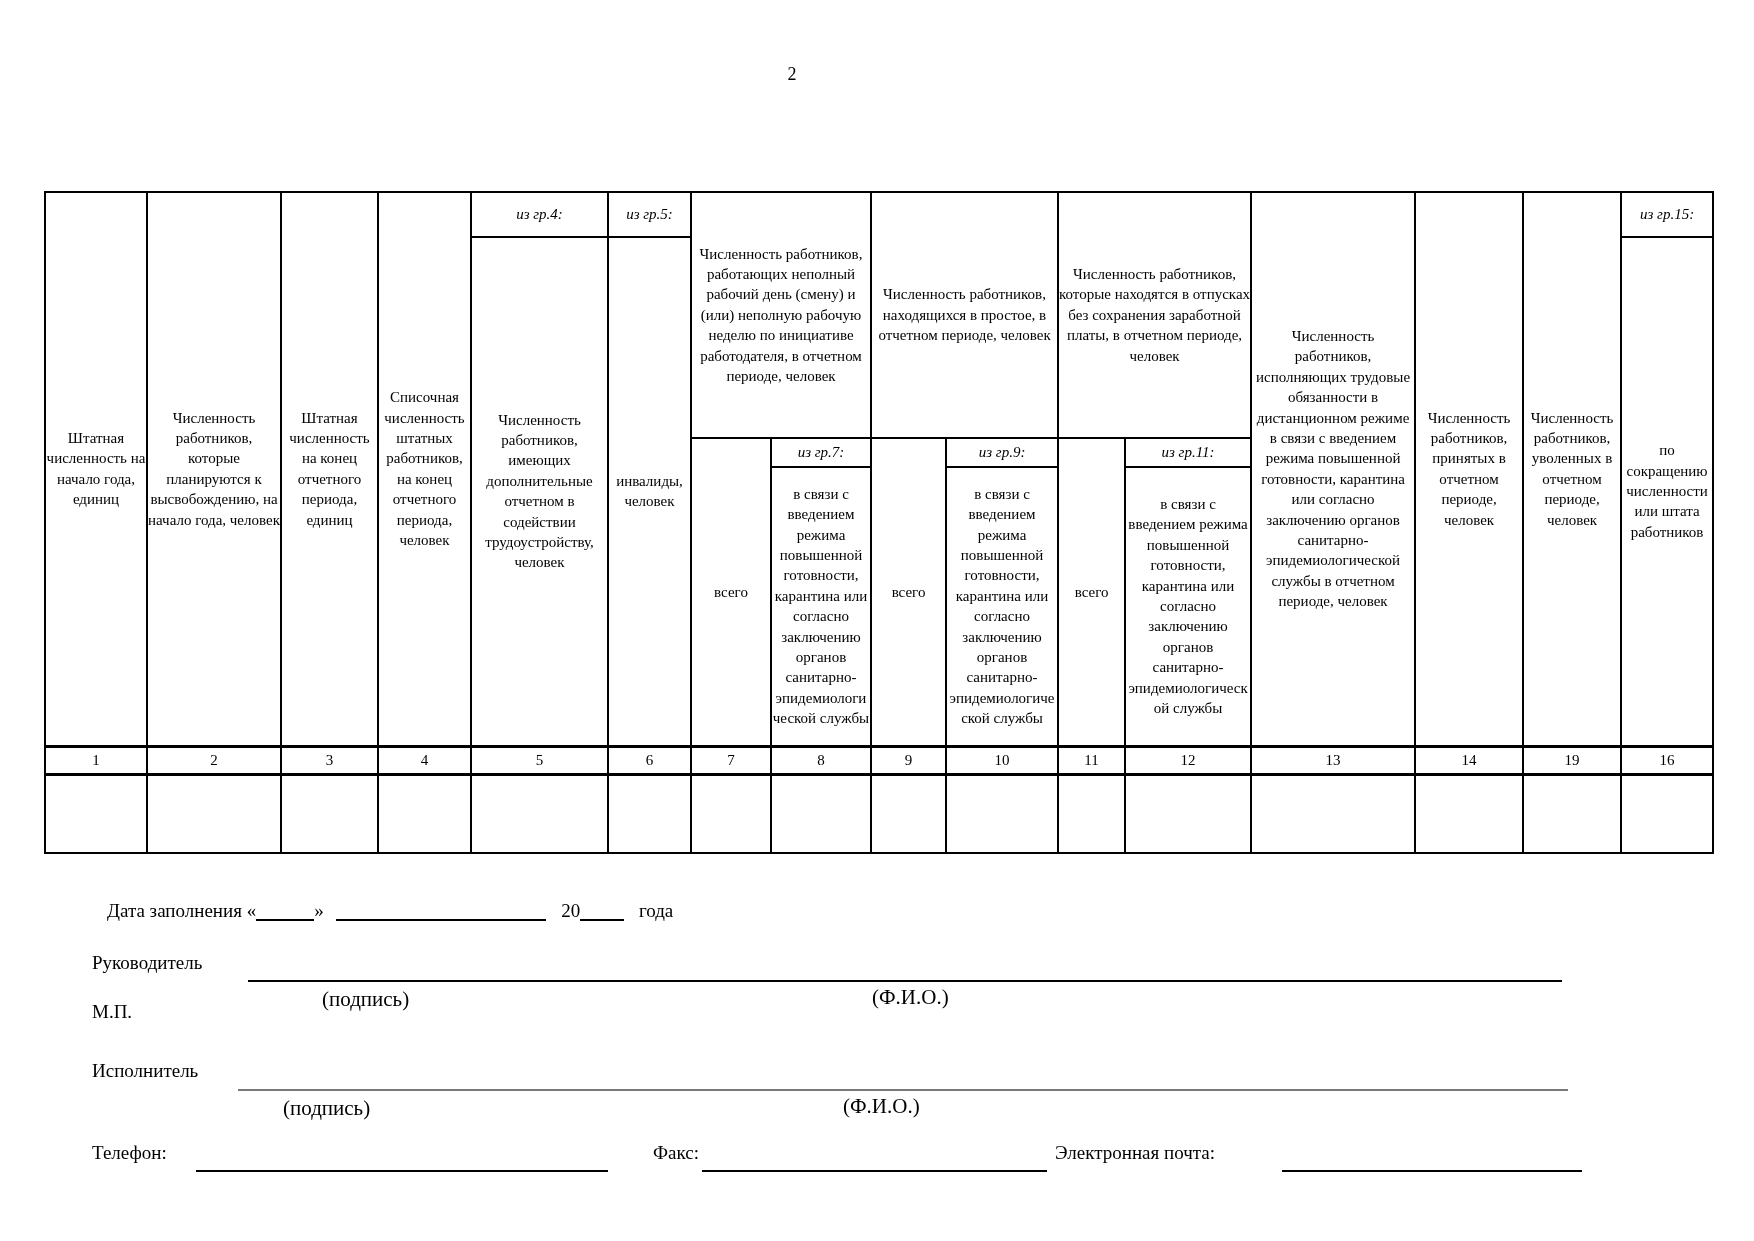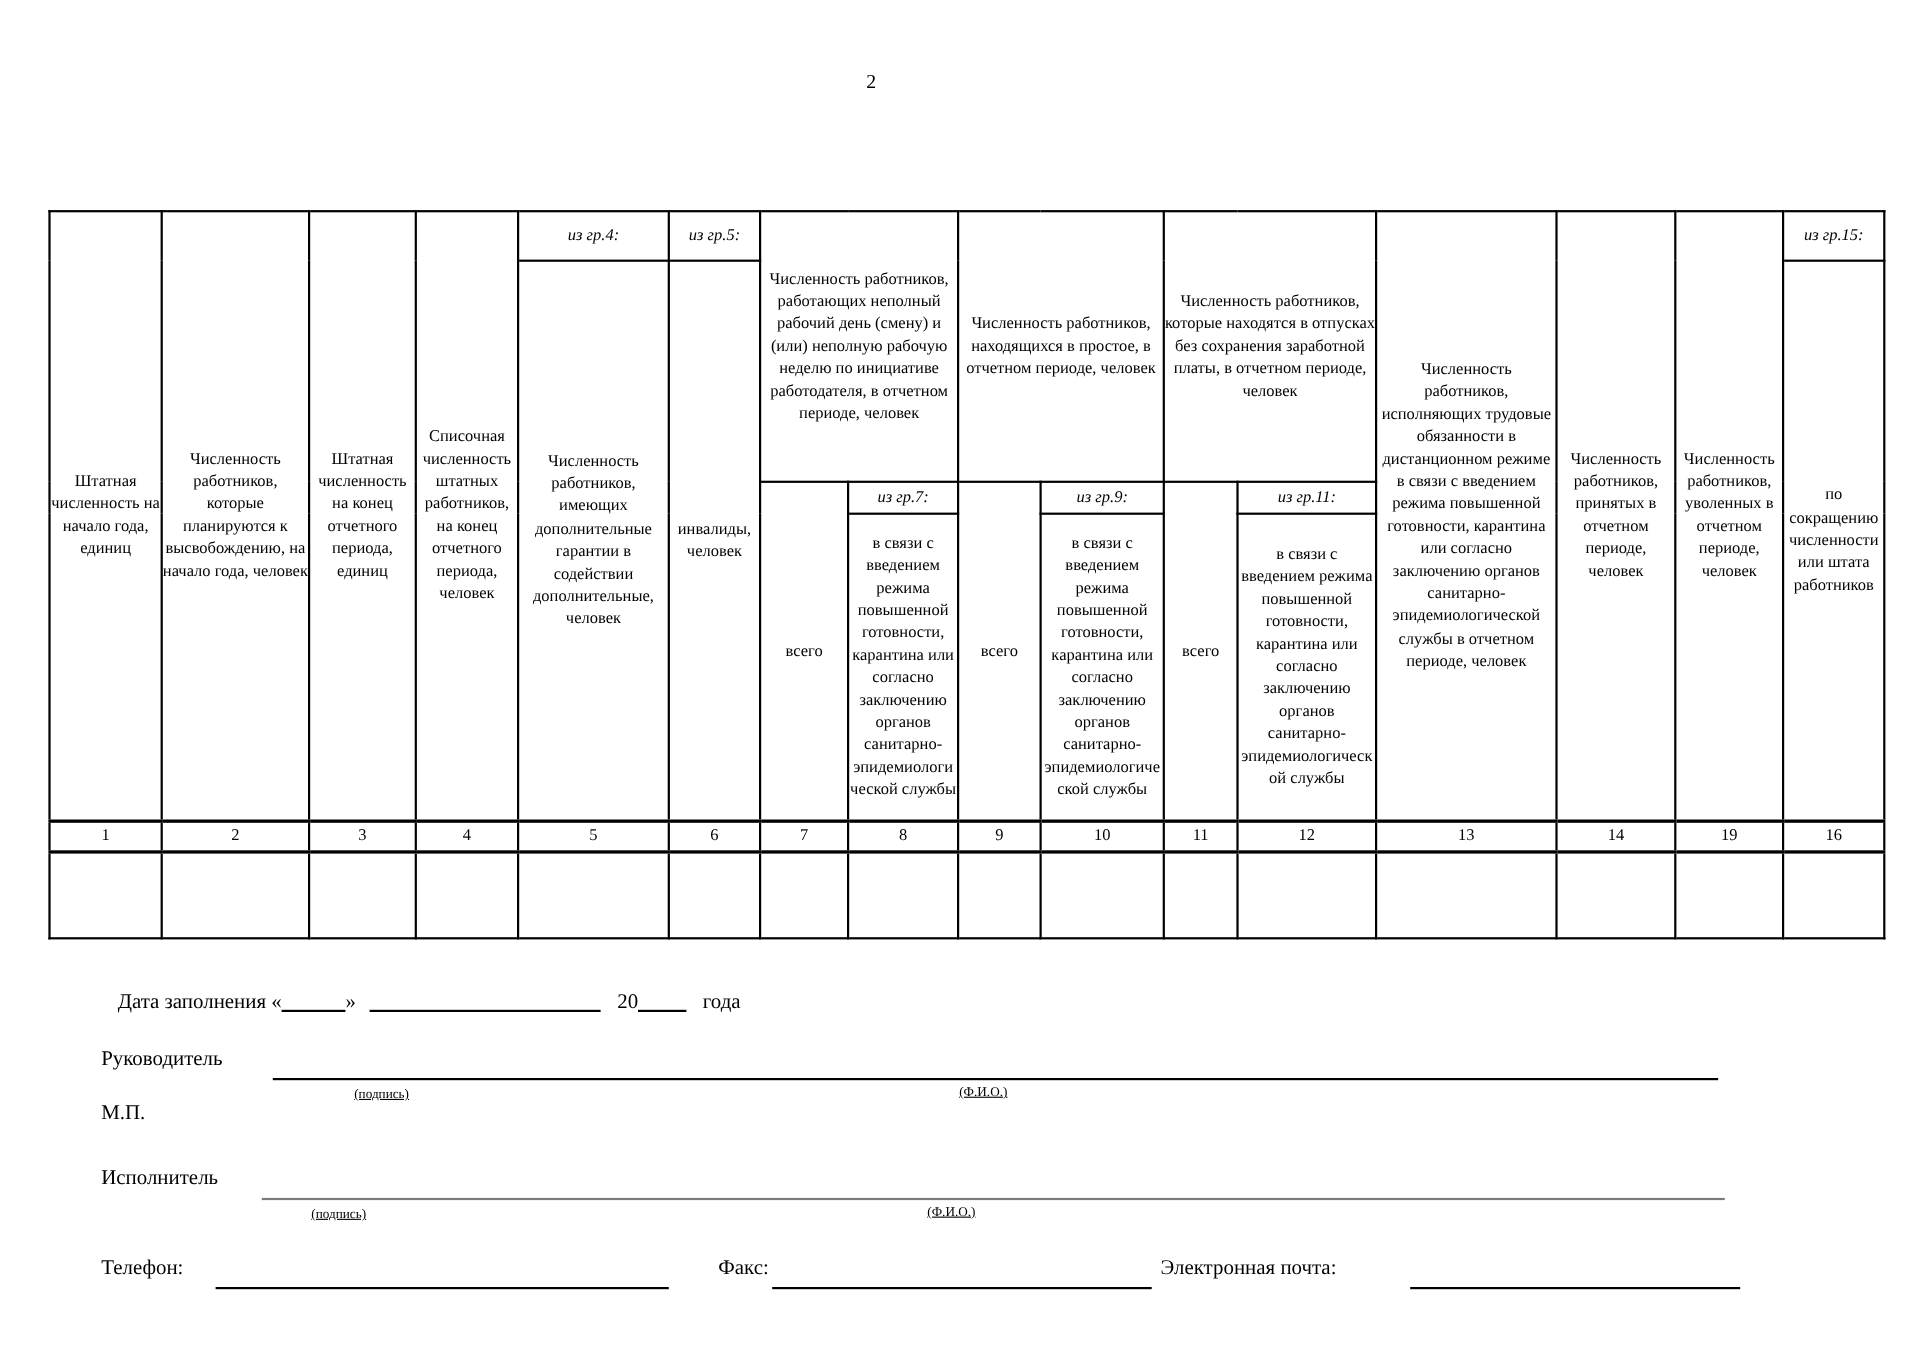--- a/index.html
+++ b/index.html
@@ -22,21 +22,21 @@
   }
   td.it{font-style:italic;}
   tr.r1{height:45px;}
   tr.r2{height:201px;}
   tr.r3{height:29px;}
   tr.r4{height:279px;}
   tr.numbers td{border-top:3px solid #000;border-bottom:3px solid #000;height:25px;padding:0 2px;}
   tr.empty td{height:74px;}
 
   .foot{position:absolute;font-size:19px;white-space:nowrap;}
-  .cap{position:absolute;font-size:12px;white-space:nowrap;text-decoration:underline;}
+  .cap{position:absolute;font-size:21px;white-space:nowrap;}
   .blank{display:inline-block;height:2px;border-bottom:2px solid #000;vertical-align:-4px;}
   .hline{position:absolute;height:0;border-top:2px solid #000;}
   .hline.gray{border-top-color:#7a7a7a;}
 </style>
 </head>
 <body>
 
 <div class="page">
 
   <div class="page-number">2</div>
@@ -70,21 +70,21 @@
       <td class="it">из гр.5:</td>
       <td colspan="2" rowspan="2">Численность работников, работающих неполный рабочий день (смену) и (или) неполную рабочую неделю по инициативе работодателя, в отчетном периоде, человек</td>
       <td colspan="2" rowspan="2">Численность работников, находящихся в простое, в отчетном периоде, человек</td>
       <td colspan="2" rowspan="2">Численность работников, которые находятся в отпусках без сохранения заработной платы, в отчетном периоде, человек</td>
       <td rowspan="4">Численность работников, исполняющих трудовые обязанности в дистанционном режиме в связи с введением режима повышенной готовности, карантина или согласно заключению органов санитарно-эпидемиологической службы в отчетном периоде, человек</td>
       <td rowspan="4">Численность работников, принятых в отчетном периоде, человек</td>
       <td rowspan="4">Численность работников, уволенных в отчетном периоде, человек</td>
       <td class="it">из гр.15:</td>
     </tr>
     <tr class="r2">
-      <td rowspan="3">Численность работников, имеющих дополнительные гарантии в содействии дополнительные, человек</td>
+      <td rowspan="3">Численность работников, имеющих дополнительные отчетном в содействии трудоустройству, человек</td>
       <td rowspan="3">инвалиды, человек</td>
       <td rowspan="3">по сокращению численности или штата работников</td>
     </tr>
     <tr class="r3">
       <td rowspan="2">всего</td>
       <td class="it">из гр.7:</td>
       <td rowspan="2">всего</td>
       <td class="it">из гр.9:</td>
       <td rowspan="2">всего</td>
       <td class="it">из гр.11:</td>

